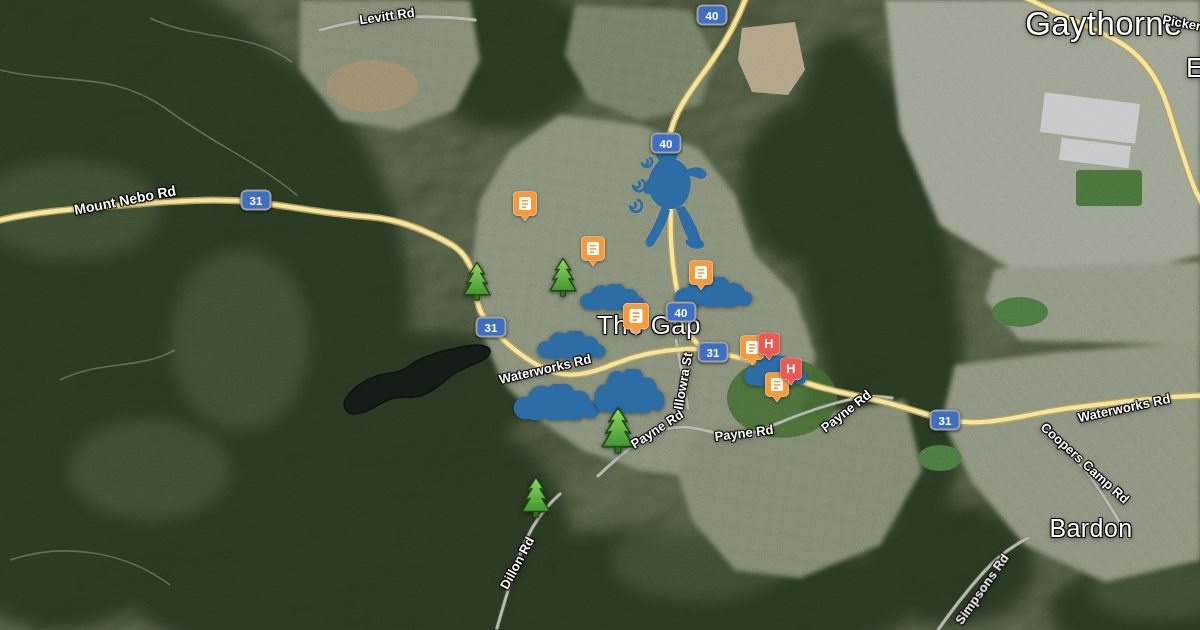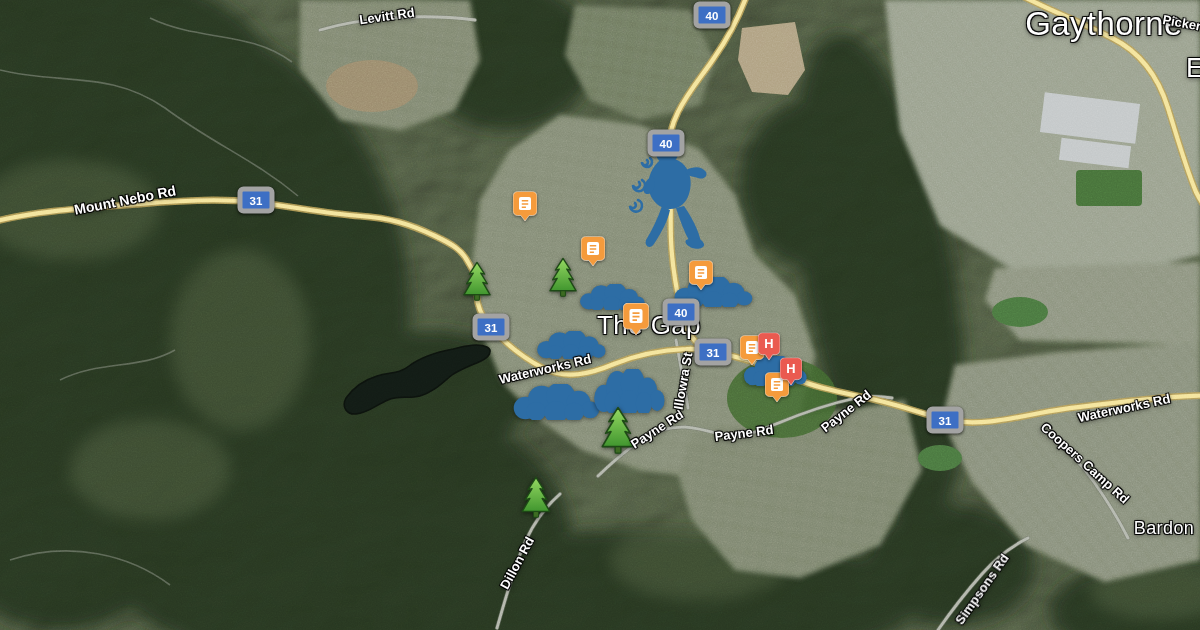--- a/index.html
+++ b/index.html
@@ -7,21 +7,21 @@
        background:#4c5a41;font-family:"Liberation Sans",sans-serif;}
   .map svg.base{position:absolute;left:0;top:0;z-index:0;}
   .drawing{position:absolute;z-index:2;pointer-events:none;}
   .place-label,.road-label{position:absolute;z-index:3;color:#fff;white-space:nowrap;
      text-shadow:-1px -1px 0 rgba(0,0,0,.85),1px -1px 0 rgba(0,0,0,.85),
                  -1px 1px 0 rgba(0,0,0,.85),1px 1px 0 rgba(0,0,0,.85),
                  0 0 3px rgba(0,0,0,.9),0 2px 5px rgba(0,0,0,.55);}
   .place-label{font-size:26px;letter-spacing:.4px;transform:translate(-50%,-50%);}
   .road-label{font-size:13px;font-weight:bold;transform:translate(-50%,-50%);}
   .shield{position:absolute;z-index:4;width:27px;height:17px;transform:translate(-50%,-50%);
-     background:#3d6fc4;border:5px solid #a3a3a3;border-radius:6px;color:#fff;
+     background:#3d6fc4;border:2px solid #a3a3a3;border-radius:6px;color:#fff;
      font-size:11.5px;font-weight:bold;display:flex;align-items:center;justify-content:center;
      box-shadow:0 1px 3px rgba(0,0,0,.55);}
   .pin{position:absolute;z-index:5;transform:translate(-50%,-58%);filter:drop-shadow(0 1px 1.5px rgba(0,0,0,.5));}
   .tree{filter:drop-shadow(0 1px 2px rgba(0,0,0,.55));}
   .cloud{filter:drop-shadow(0 1px 2px rgba(0,0,0,.45));}
 </style>
 </head>
 <body>
 
 <div class="map">
@@ -263,21 +263,21 @@
       <path d="M20 2 L31 19 L25.5 17.5 L35 33 L28.5 31 L39 49 L1 49 L11.5 31 L5 33 L14.5 17.5 L9 19 Z" fill="url(#treeGrad)" stroke="#1e4a16" stroke-width="2" stroke-linejoin="round"></path>
       <rect x="16.5" y="49" width="7" height="8" rx="1.5" fill="#3d6b22" stroke="#1e4a16" stroke-width="1.5"></rect>
     </svg>
   <svg class="drawing tree" style="left:521px;top:476px;" width="30" height="42" viewBox="0 0 40 58">
       <path d="M20 2 L31 19 L25.5 17.5 L35 33 L28.5 31 L39 49 L1 49 L11.5 31 L5 33 L14.5 17.5 L9 19 Z" fill="url(#treeGrad)" stroke="#1e4a16" stroke-width="2" stroke-linejoin="round"></path>
       <rect x="16.5" y="49" width="7" height="8" rx="1.5" fill="#3d6b22" stroke="#1e4a16" stroke-width="1.5"></rect>
     </svg>
 
   <div class="place-label" style="left:1104px;top:24px;font-size:33px;">Gaythorne</div>
   <div class="place-label" style="left:649px;top:325px;">The Gap</div>
-  <div class="place-label" style="left:1164px;top:528px;font-size:18px;">Bardon</div>
+  <div class="place-label" style="left:1091px;top:528px;font-size:25px;">Bardon</div>
   <div class="place-label" style="left:1186px;top:68px;font-size:27px;transform:translate(0,-50%);">E</div>
 
   <div class="road-label" style="left:387px;top:16px;transform:translate(-50%,-50%) rotate(-8deg);">Levitt Rd</div>
   <div class="road-label" style="left:1164px;top:12px;transform:rotate(10deg);transform-origin:left top;">Pickering St</div>
   <div class="road-label" style="left:125px;top:200px;font-size:14px;transform:translate(-50%,-50%) rotate(-11deg);">Mount Nebo Rd</div>
   <div class="road-label" style="left:545px;top:369px;transform:translate(-50%,-50%) rotate(-13deg);">Waterworks Rd</div>
   <div class="road-label" style="left:1124px;top:408px;transform:translate(-50%,-50%) rotate(-12deg);">Waterworks Rd</div>
   <div class="road-label" style="left:657px;top:429px;transform:translate(-50%,-50%) rotate(-33deg);">Payne Rd</div>
   <div class="road-label" style="left:744px;top:433px;transform:translate(-50%,-50%) rotate(-7deg);">Payne Rd</div>
   <div class="road-label" style="left:846px;top:411px;transform:translate(-50%,-50%) rotate(-38deg);">Payne Rd</div>

